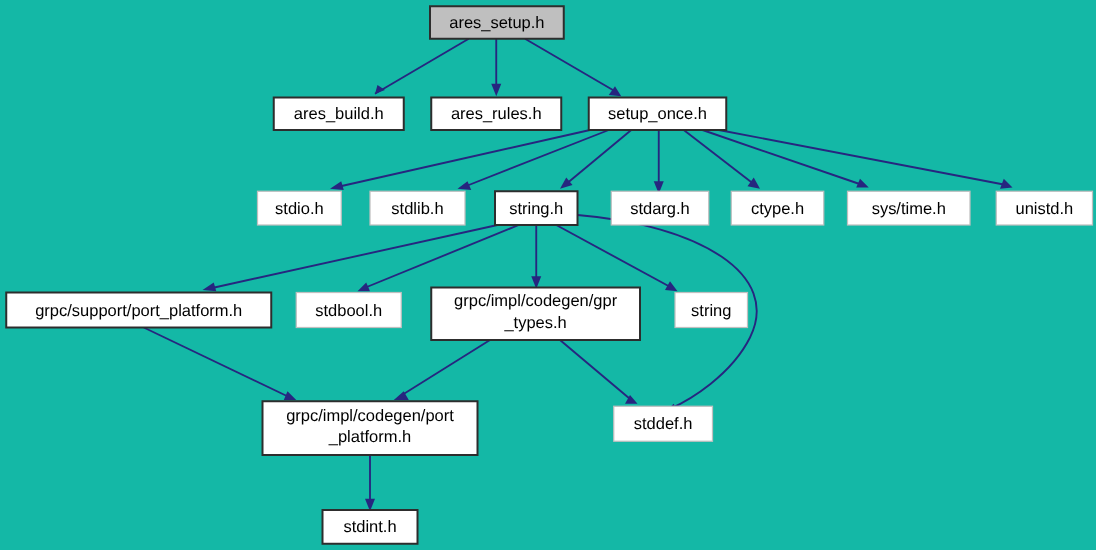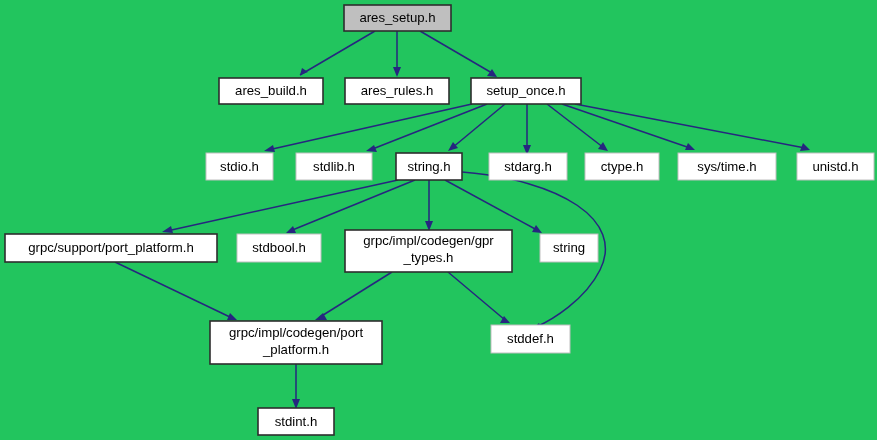--- a/index.html
+++ b/index.html
@@ -10,21 +10,21 @@
   body {
     width: 877px;
     height: 440px;
     overflow: hidden;
     font-family: "Liberation Sans", sans-serif;
   }
   #graph-root {
     position: relative;
     width: 877px;
     height: 440px;
-    background: #22c55e;
+    background: #14b8a6;
   }
   svg#dep-graph {
     display: block;
     width: 877px;
     height: 440px;
   }
   .node-box {
     fill: #ffffff;
     stroke: #bfbfbf;
     stroke-width: 1;

